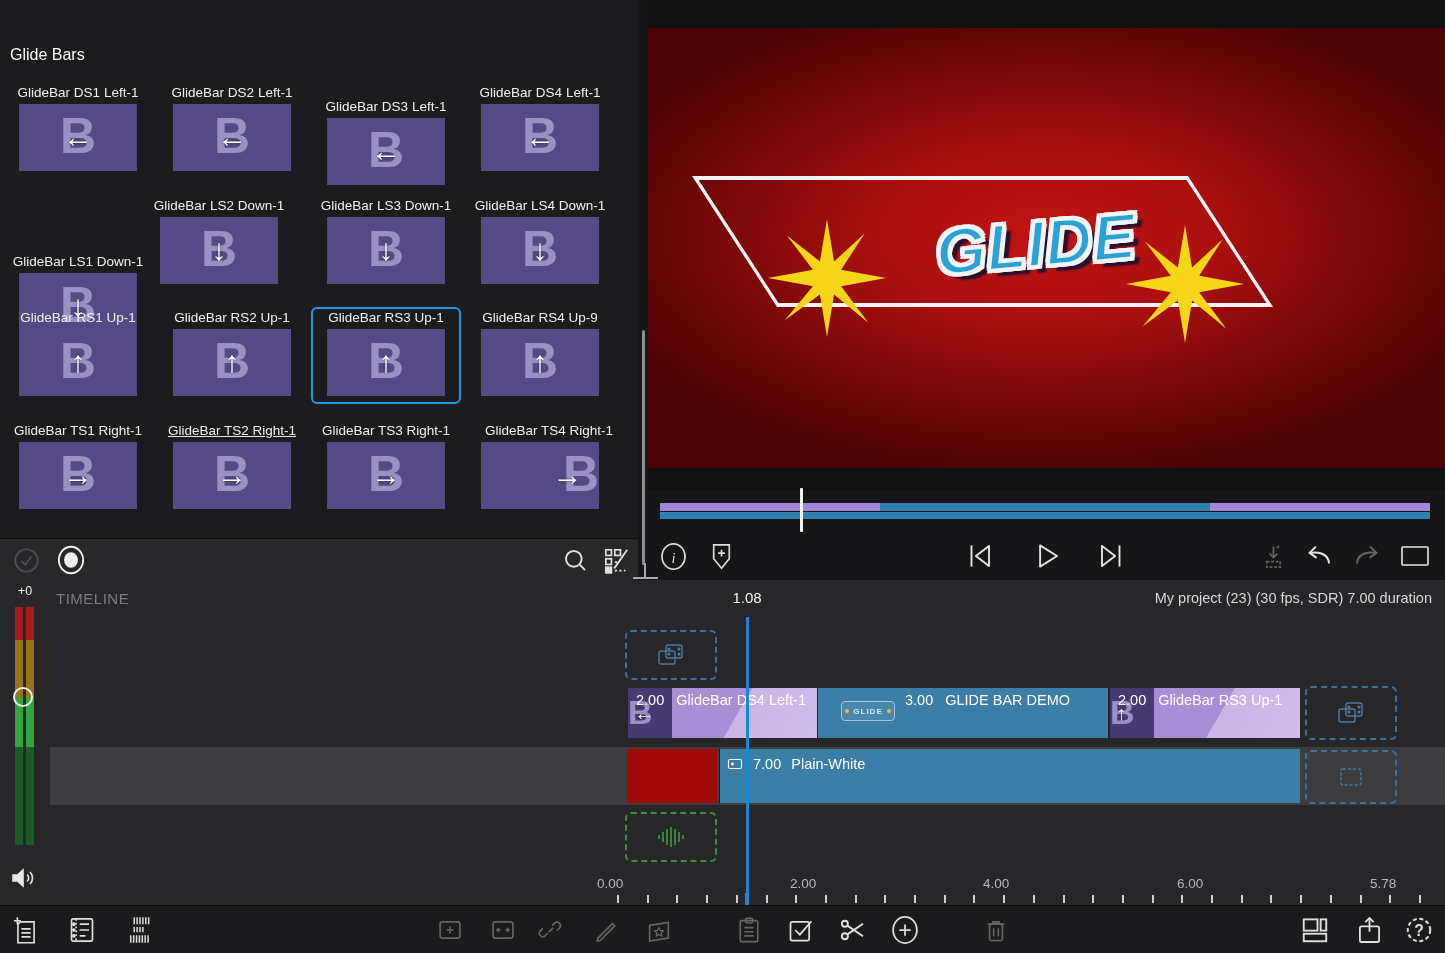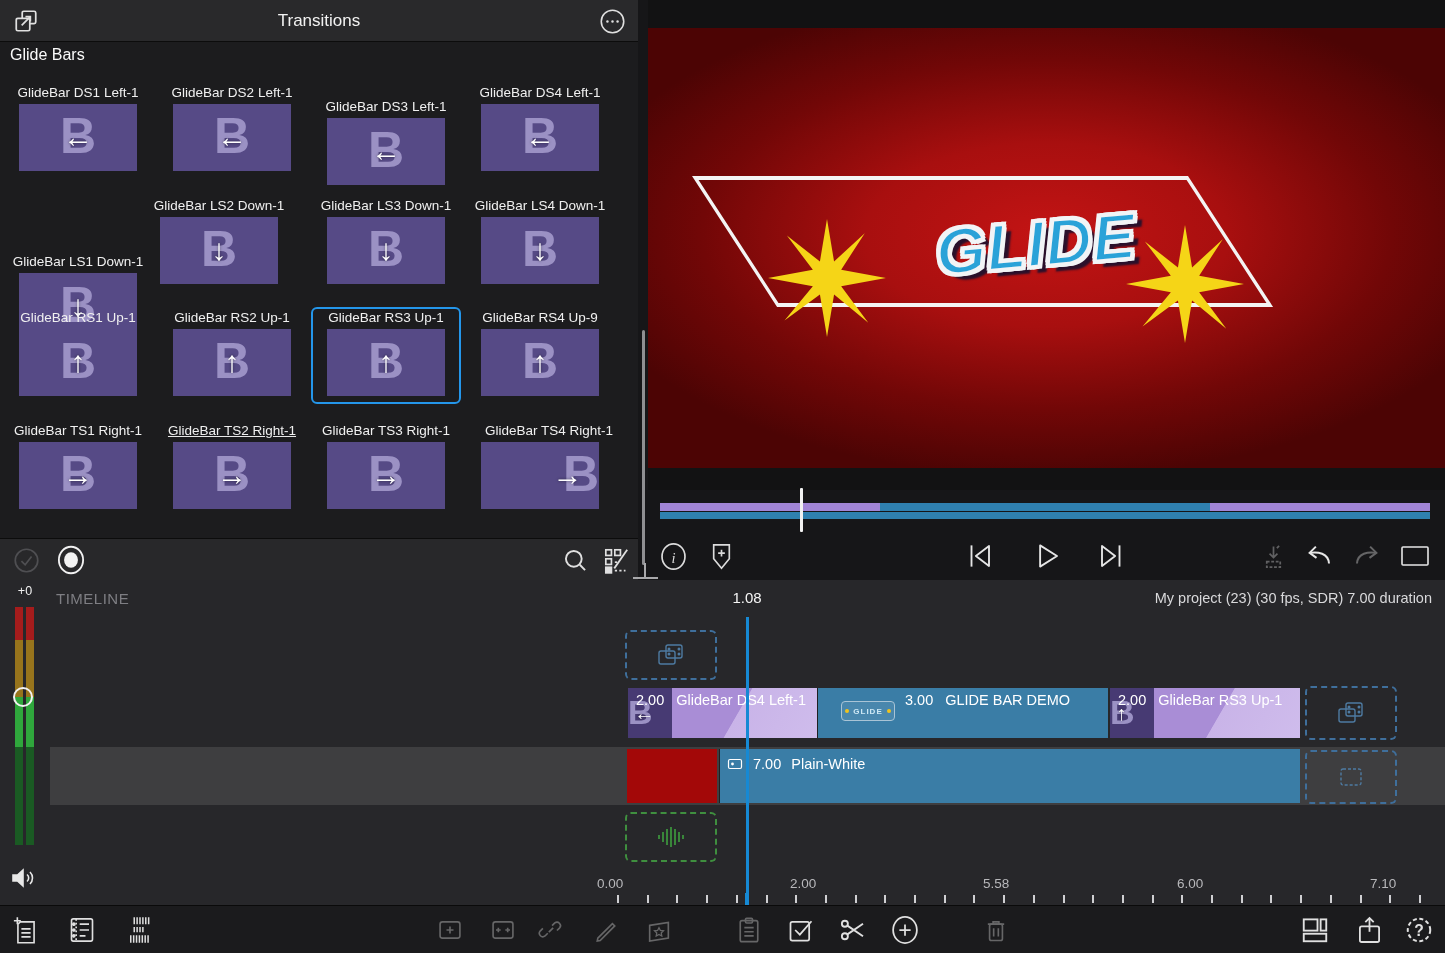--- a/index.html
+++ b/index.html
@@ -86,39 +86,20 @@
   .toolbar { position:absolute; left:0; top:905px; width:1445px; height:48px; background:#1b1b1d; border-top:1px solid #0a0a0a; }
   .tb-icon { position:absolute; top:9px; width:30px; height:30px; display:flex; align-items:center; justify-content:center; }
   svg { display:block; }
 </style>
 </head>
 <body>
 
 <div class="app">
 
   <div class="panel">
-    <div class="panel-header">
-      <div class="hdr-icon left">
-        <svg width="26" height="26" viewBox="0 0 24 24" fill="none" stroke="#e0e0e0" stroke-width="1.6">
-          <rect x="8.5" y="3" width="12.5" height="11.5" rx="1.5"></rect>
-          <rect x="3" y="9.5" width="12.5" height="11.5" rx="1.5" fill="#29292b"></rect>
-          <path d="M8 16 L16 8"></path>
-            <path d="M11.5 8 H16 V12.5"></path>
-        </svg>
-      </div>
-      <div class="panel-title">Transitions</div>
-      <div class="hdr-icon right">
-        <svg width="27" height="27" viewBox="0 0 24 24" fill="none" stroke="#e0e0e0" stroke-width="1.4">
-          <circle cx="12" cy="12" r="10"></circle>
-          <circle cx="7.5" cy="12" r="1.1" fill="#e0e0e0" stroke="none"></circle>
-          <circle cx="12" cy="12" r="1.1" fill="#e0e0e0" stroke="none"></circle>
-          <circle cx="16.5" cy="12" r="1.1" fill="#e0e0e0" stroke="none"></circle>
-        </svg>
-      </div>
-    </div>
     <div class="panel-section">Glide Bars</div>
     <div id="transitions-grid">
         <div class="tr-item" style="left: 3px; top: 82px;">
           <div class="tr-label">GlideBar DS1 Left-1</div>
           <div class="tr-thumb">
             <span class="b-glyph">B</span>
             <span class="tr-arrow">←</span>
           </div>
         </div>
         <div class="tr-item" style="left: 157px; top: 82px;">
@@ -439,23 +420,23 @@
             <circle cx="5.5" cy="7" r="1.4" fill="#fff" stroke="none"></circle>
         </svg>
       </span>
       <span>7.00</span>
       <span>Plain-White</span>
     </div>
 
     <div id="ruler">
         <div class="ruler-label" style="left: 627px;">0.00</div>
         <div class="ruler-label" style="left: 820px;">2.00</div>
-        <div class="ruler-label" style="left: 1013px;">5.58</div>
+        <div class="ruler-label" style="left: 1013px;">4.00</div>
         <div class="ruler-label" style="left: 1207px;">6.00</div>
-        <div class="ruler-label" style="left: 1400px;">7.10</div>
+        <div class="ruler-label" style="left: 1400px;">5.78</div>
         <div class="tick" style="left: 617px;"></div>
         <div class="tick" style="left: 646.7px;"></div>
         <div class="tick" style="left: 676.4px;"></div>
         <div class="tick" style="left: 706.1px;"></div>
         <div class="tick" style="left: 735.8px;"></div>
         <div class="tick" style="left: 765.5px;"></div>
         <div class="tick" style="left: 795.2px;"></div>
         <div class="tick" style="left: 824.9px;"></div>
         <div class="tick" style="left: 854.6px;"></div>
         <div class="tick" style="left: 884.3px;"></div>

